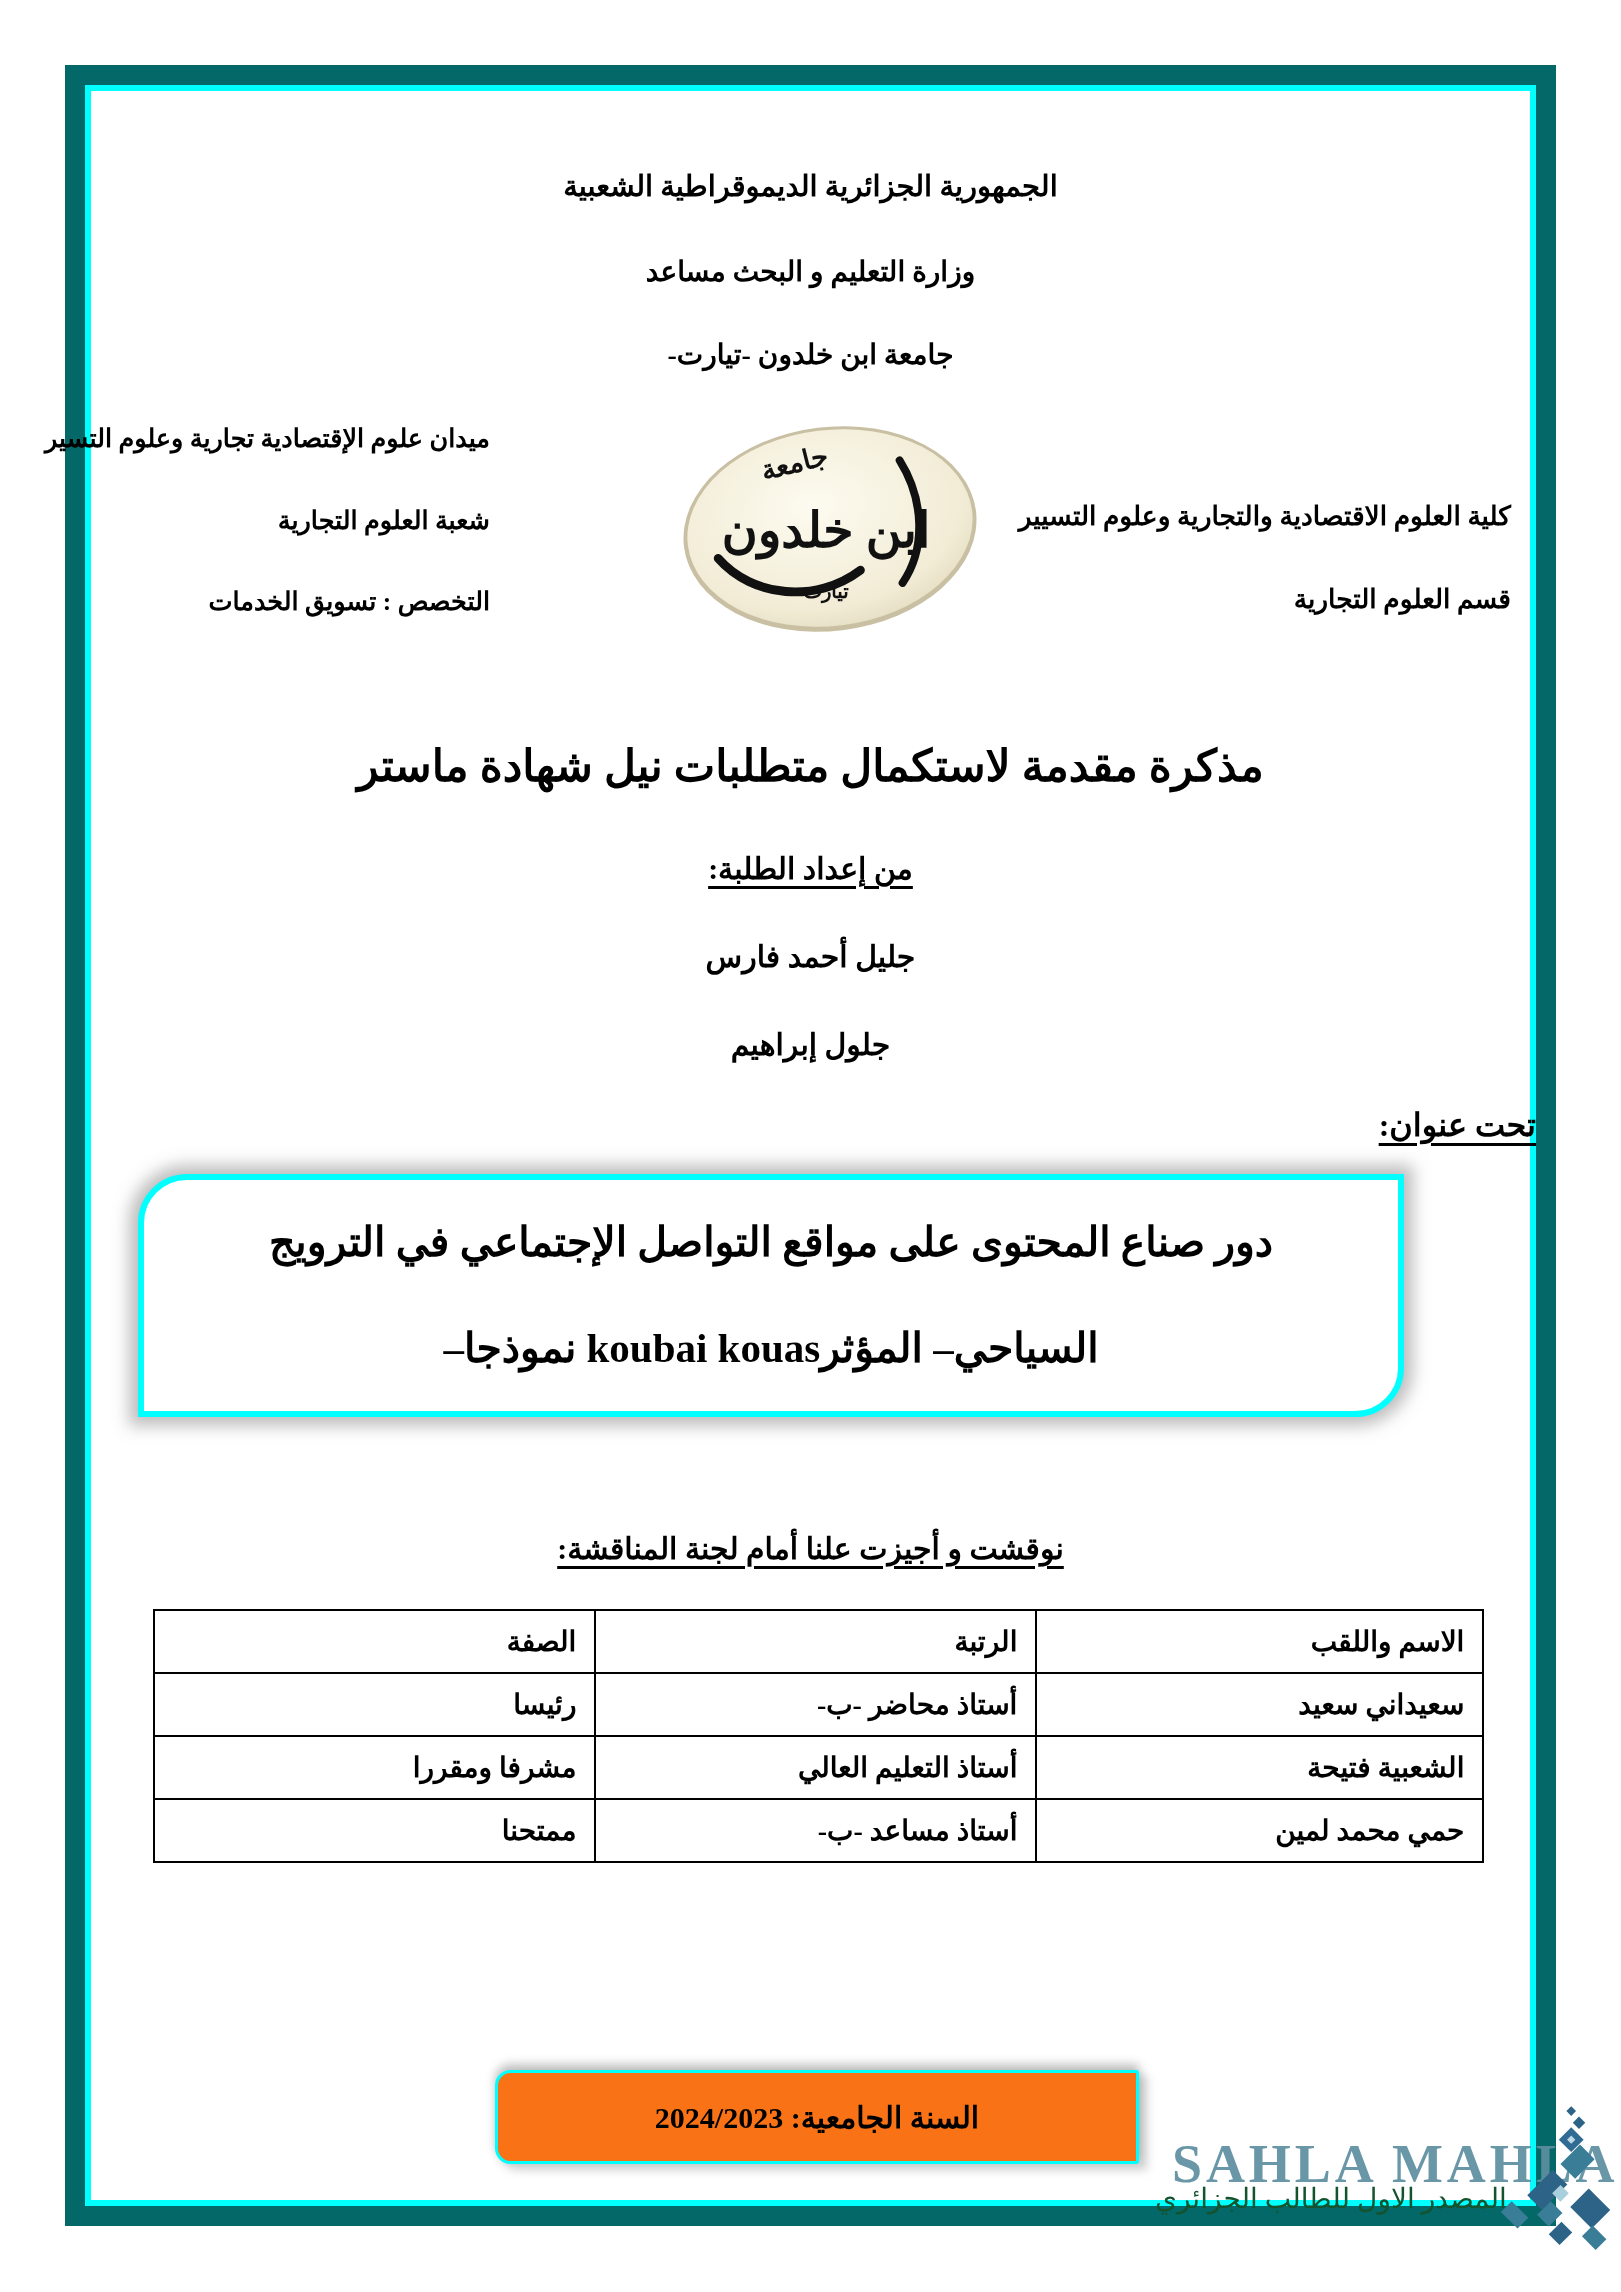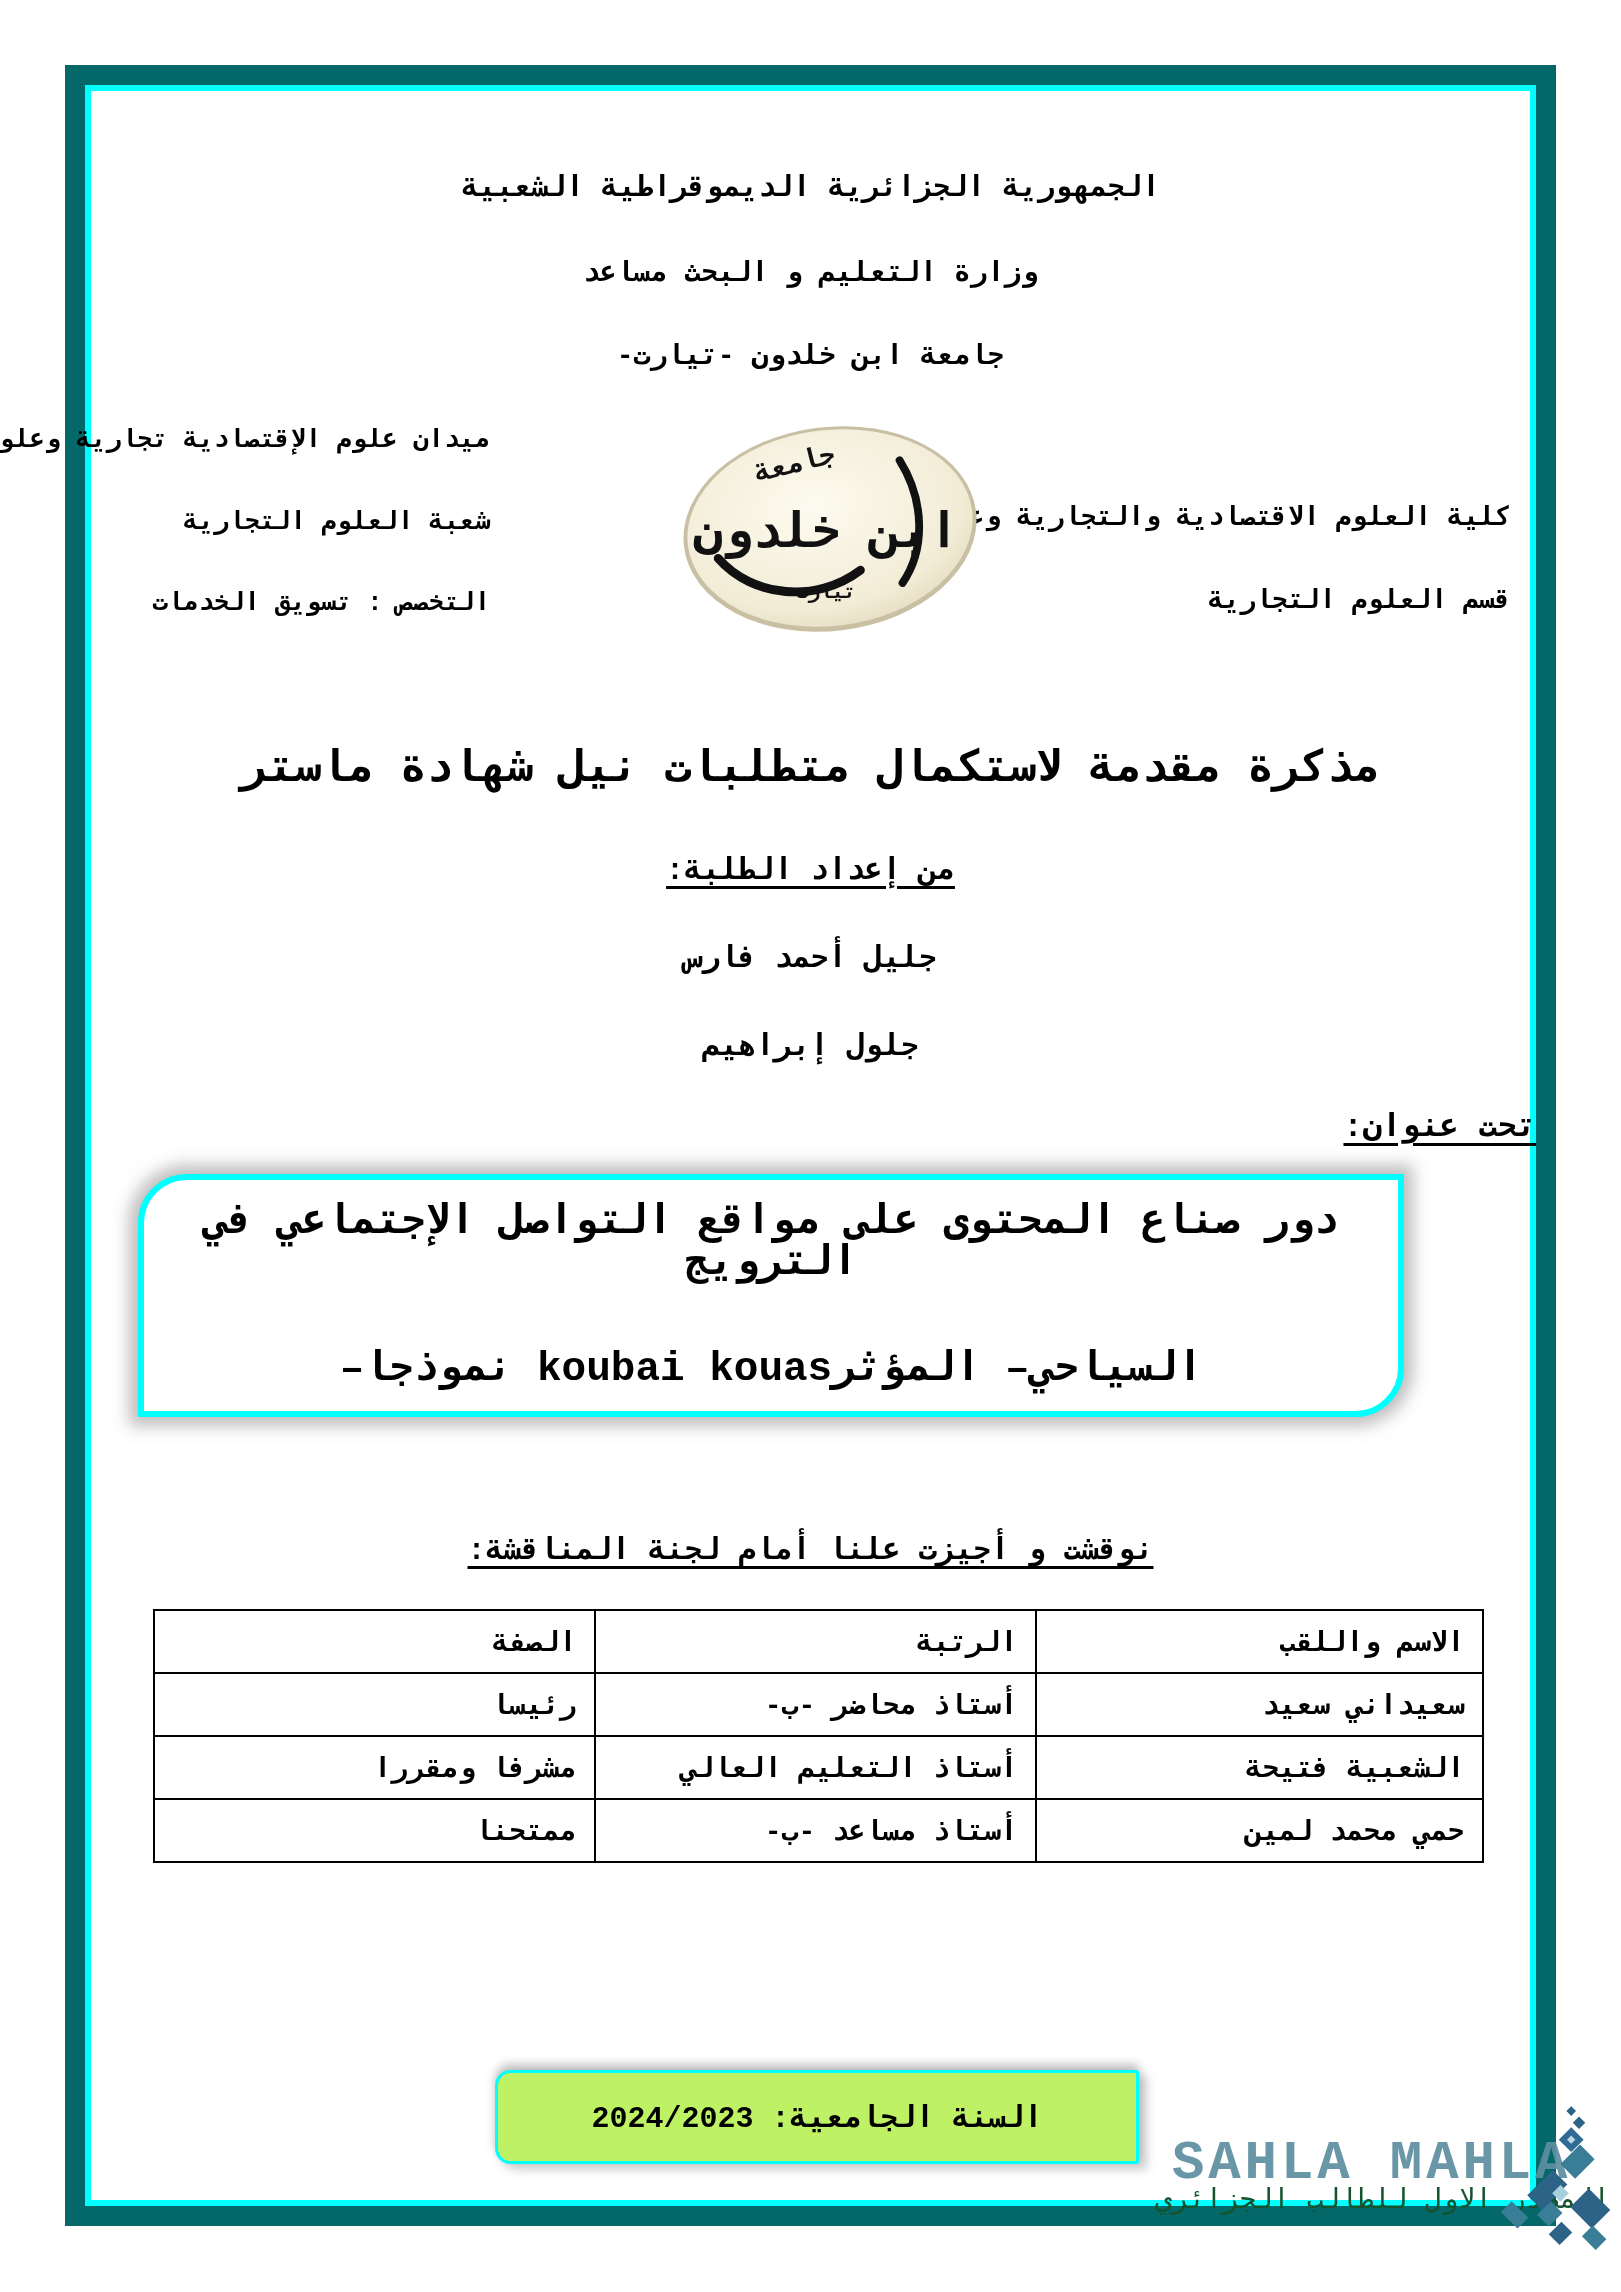--- a/index.html
+++ b/index.html
@@ -1,18 +1,18 @@
 <!DOCTYPE html>
 <html lang="ar" dir="rtl"><head>
 <meta charset="utf-8">
 <style>
   html,body{margin:0;padding:0;background:#ffffff;}
   .page{
     position:relative;width:1621px;height:2293px;background:#ffffff;
-    font-family:Liberation Mono, monospace;color:#000;direction:rtl;overflow:hidden;
+    font-family:Liberation Serif, serif;color:#000;direction:rtl;overflow:hidden;
   }
   
   .frame{position:absolute;left:65px;top:65px;width:1491px;height:2161px;
     box-sizing:border-box;border:20.6px solid #046868;}
   .frame-inner{position:absolute;inset:0;border:6.9px solid #00ffff;}
   
   .abs{position:absolute;}
   .center-line{left:0;width:100%;text-align:center;font-weight:bold;white-space:nowrap;}
   .u{text-decoration:underline;text-underline-offset:6.9px;text-decoration-thickness:2.9px;}
   
@@ -46,21 +46,21 @@
     border-collapse:collapse;table-layout:fixed;
   }
   table.committee td,table.committee th{
     border:2px solid #000;height:61px;font-size:28px;font-weight:bold;
     text-align:right;padding:0 17.6px;vertical-align:middle;white-space:nowrap;
   }
   table.committee tr.hdr th{border-bottom:2.9px double #000;}
   
   .year-box{
     left:495px;top:2070px;width:644px;height:94px;box-sizing:border-box;
-    background:#bef264;border:3.9px solid #00ffff;border-radius:15.7px 2.9px 2.9px 15.7px;
+    background:#f97316;border:3.9px solid #00ffff;border-radius:15.7px 2.9px 2.9px 15.7px;
     box-shadow:0 -5.9px 9.8px rgba(120,120,120,.45),7.8px 5.9px 9.8px rgba(120,120,120,.35);
     display:flex;align-items:center;justify-content:center;
     font-size:30px;font-weight:bold;z-index:2;
   }
   
   .wm-brand{
     left:1172px;top:2133px;font-size:54px;font-weight:bold;letter-spacing:3.9px;
     color:#5d8fa0;opacity:.92;z-index:5;direction:ltr;white-space:nowrap;
   }
   .wm-tagline{

